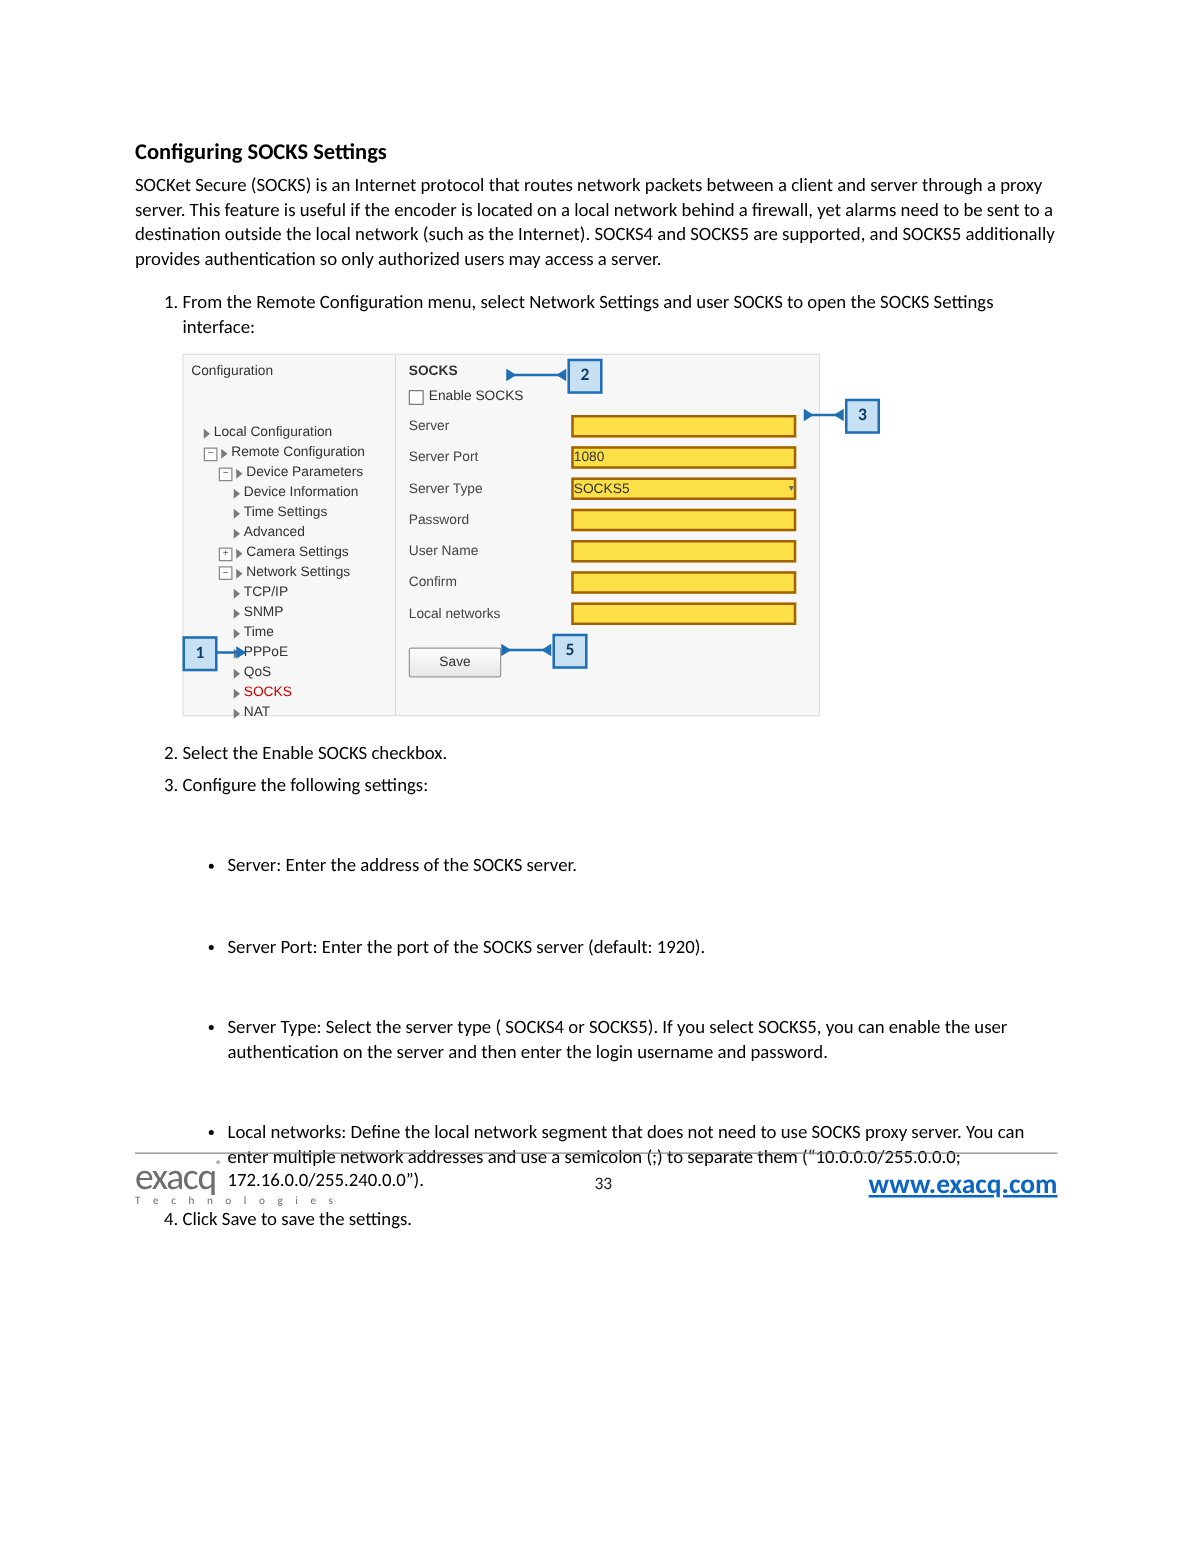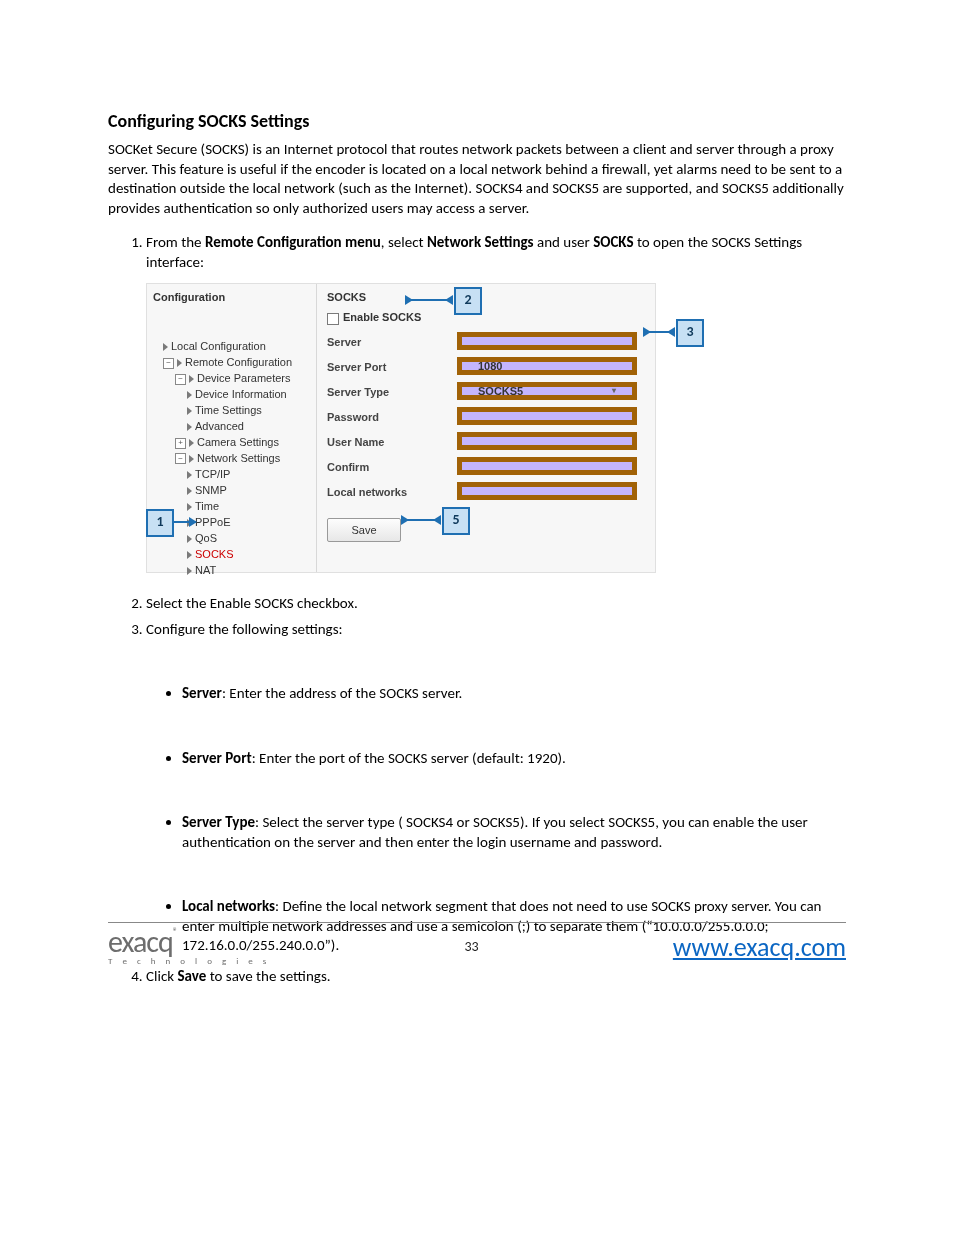--- a/index.html
+++ b/index.html
@@ -38,21 +38,21 @@
   ul.bullets {
     list-style-type: disc;
     margin: 6px 0 10px 36px;
     padding: 0;
   }
   ul.bullets > li {
     margin-bottom: 4px;
     line-height: 1.3;
     margin-top: 45px;
   }
-  .bold { font-weight: bold; text-align: center; }
+  .bold { font-weight: normal; text-align: center; }
 
   
   .shot-wrap {
     margin: 10px 0 14px 0;
     position: relative;
     width: 560px;
     height: 296px;
   }
   .shot {
     position: absolute;
@@ -69,21 +69,21 @@
   }
   .nav {
     width: 170px;
     border-right: 1px solid #d8d8d8;
     padding: 6px 4px 4px 6px;
     box-sizing: border-box;
     background: #f7f7f7;
     line-height: 1.45;
   }
   .nav-title {
-    font-weight: bold;
+    font-weight: normal;
     margin-bottom: 4px;
   }
   .tree { position: relative; margin-top: 34px; }
   .tree-row {
     display: flex;
     align-items: center;
     gap: 3px;
     white-space: nowrap;
   }
   .ind1 { padding-left: 10px; }
@@ -115,41 +115,40 @@
     padding: 6px 10px 6px 10px;
     box-sizing: border-box;
     background: #f7f7f7;
   }
   .form-title {
     font-weight: bold;
     margin-bottom: 6px;
   }
   .row {
     display: flex;
-    align-items: flex-end;
+    align-items: center;
     margin-bottom: 7px;
-    font-weight: bold;
   }
   .lab {
     width: 130px;
     color: #444;
   }
   .chk {
     width: 12px; height: 12px;
     border: 1px solid #7a7a7a;
     background: #fff;
     margin-right: 4px;
     box-sizing: border-box;
   }
   .field {
     height: 18px;
     width: 180px;
-    border: 5px solid #a16207;
-    background: #c4b5fd;
-    padding: 0 16px;
+    border: 2px solid #a16207;
+    background: #fde047;
+    padding: 0 0;
     box-sizing: border-box;
     font-size: 11px;
     display: flex;
     align-items: center;
     justify-content: space-between;
   }
   .field .dd {
     font-size: 8px;
     color: #666;
   }
@@ -240,21 +239,22 @@
     margin-top: -2px;
     color: #6d6d6d;
   }
   .page-num {
     font-size: 14px;
     color: #222;
   }
   .footer-link {
     color: #0b66c3;
     text-decoration: underline;
-    font-size: 26px;
+    font-size: 22px;
+    font-weight: bold;
   }
 </style>
 </head>
 <body>
 
 <div class="page">
 
   <h2 class="section-title">Configuring SOCKS Settings</h2>
 
   <p class="intro">SOCKet Secure (SOCKS) is an Internet protocol that routes network packets between a client and server through a proxy server. This feature is useful if the encoder is located on a local network behind a firewall, yet alarms need to be sent to a destination outside the local network (such as the Internet). SOCKS4 and SOCKS5 are supported, and SOCKS5 additionally provides authentication so only authorized users may access a server.</p>

